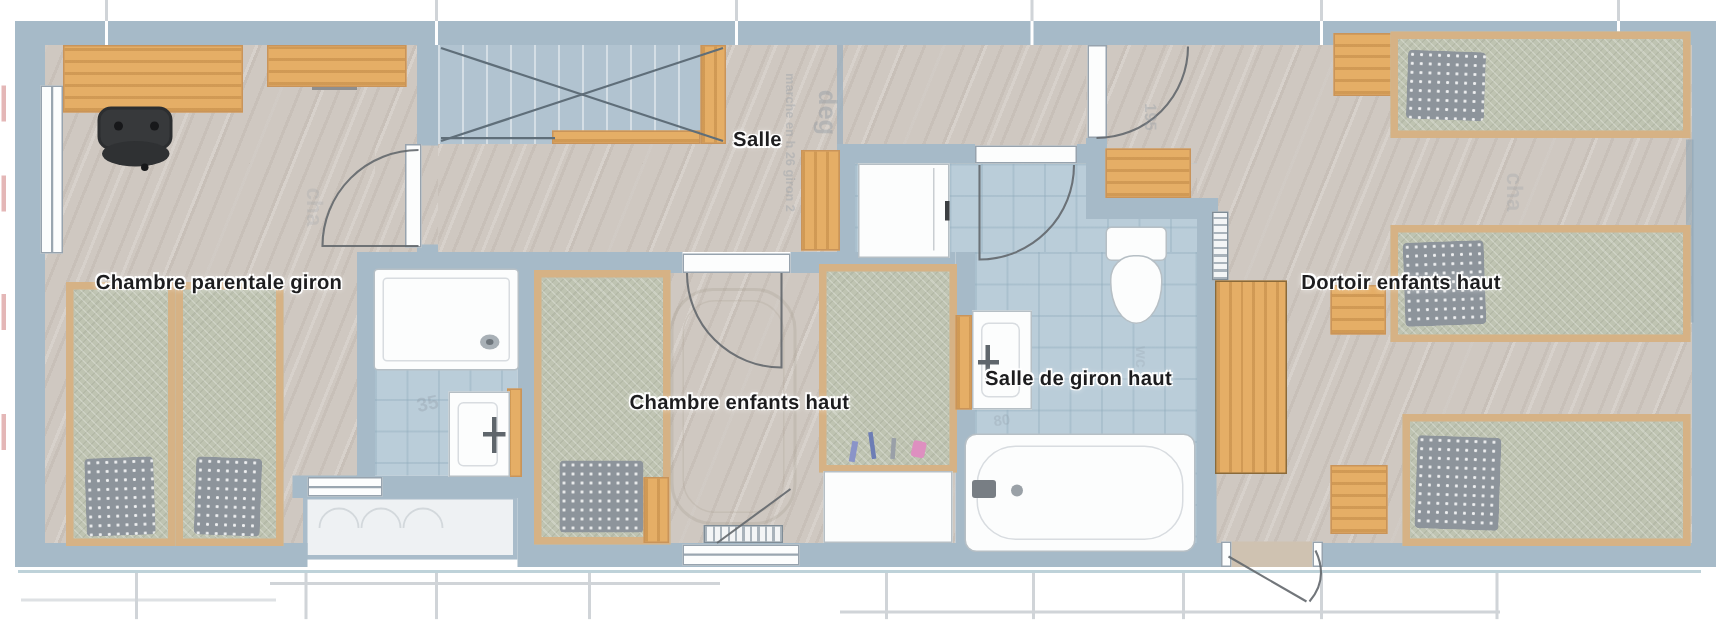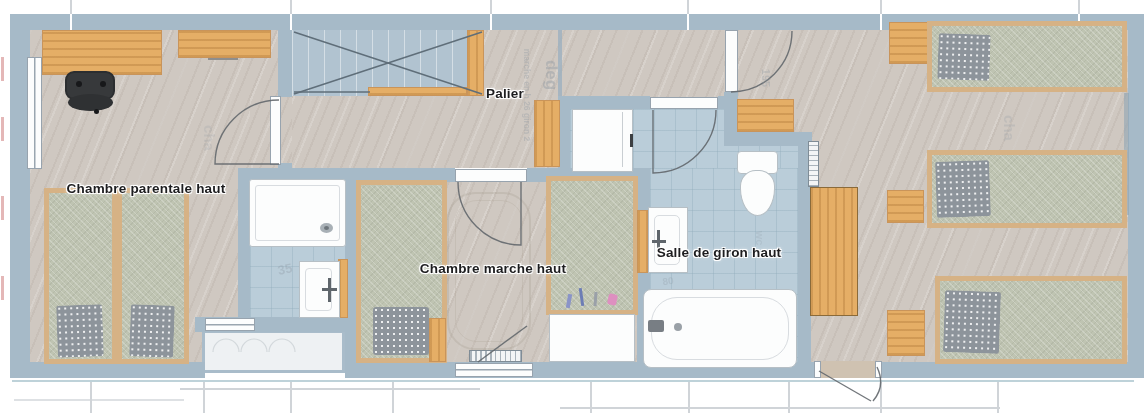--- a/index.html
+++ b/index.html
@@ -239,18 +239,19 @@
 
   <div class="ghost" style="left:551px;top:75px;font-size:17px;opacity:.38;transform:translate(-50%,-50%) rotate(90deg);">deg</div>
   <div class="ghost" style="left:527px;top:95px;font-size:8.5px;opacity:.33;transform:translate(-50%,-50%) rotate(90deg);">marche en h 26 giron 2</div>
   <div class="ghost" style="left:766px;top:78px;font-size:11px;opacity:.3;transform:translate(-50%,-50%) rotate(90deg);">195</div>
   <div class="ghost" style="left:285px;top:269px;font-size:13px;opacity:.3;transform:translate(-50%,-50%) rotate(-12deg);">35</div>
   <div class="ghost" style="left:668px;top:281px;font-size:10px;opacity:.25;transform:translate(-50%,-50%) rotate(-8deg);">80</div>
   <div class="ghost" style="left:760px;top:238px;font-size:11px;opacity:.2;transform:translate(-50%,-50%) rotate(90deg);">wc</div>
   <div class="ghost" style="left:209px;top:138px;font-size:15px;opacity:.18;transform:translate(-50%,-50%) rotate(90deg);">cha</div>
   <div class="ghost" style="left:1009px;top:128px;font-size:15px;opacity:.22;transform:translate(-50%,-50%) rotate(90deg);">cha</div>
 
-  <div class="label" style="left:146px;top:188px;">Chambre parentale haut</div>
-  <div class="label" style="left:505px;top:93px;">Palier</div>
-  <div class="label" style="left:493px;top:268px;">Chambre marche haut</div>
+  <div class="label" style="left:146px;top:188px;">Chambre parentale giron</div>
+  <div class="label" style="left:505px;top:93px;">Salle</div>
+  <div class="label" style="left:493px;top:268px;">Chambre enfants haut</div>
   <div class="label" style="left:719px;top:252px;">Salle de giron haut</div>
+  <div class="label" style="left:934px;top:188px;">Dortoir enfants haut</div>
 
 </div>
 
 </body></html>

